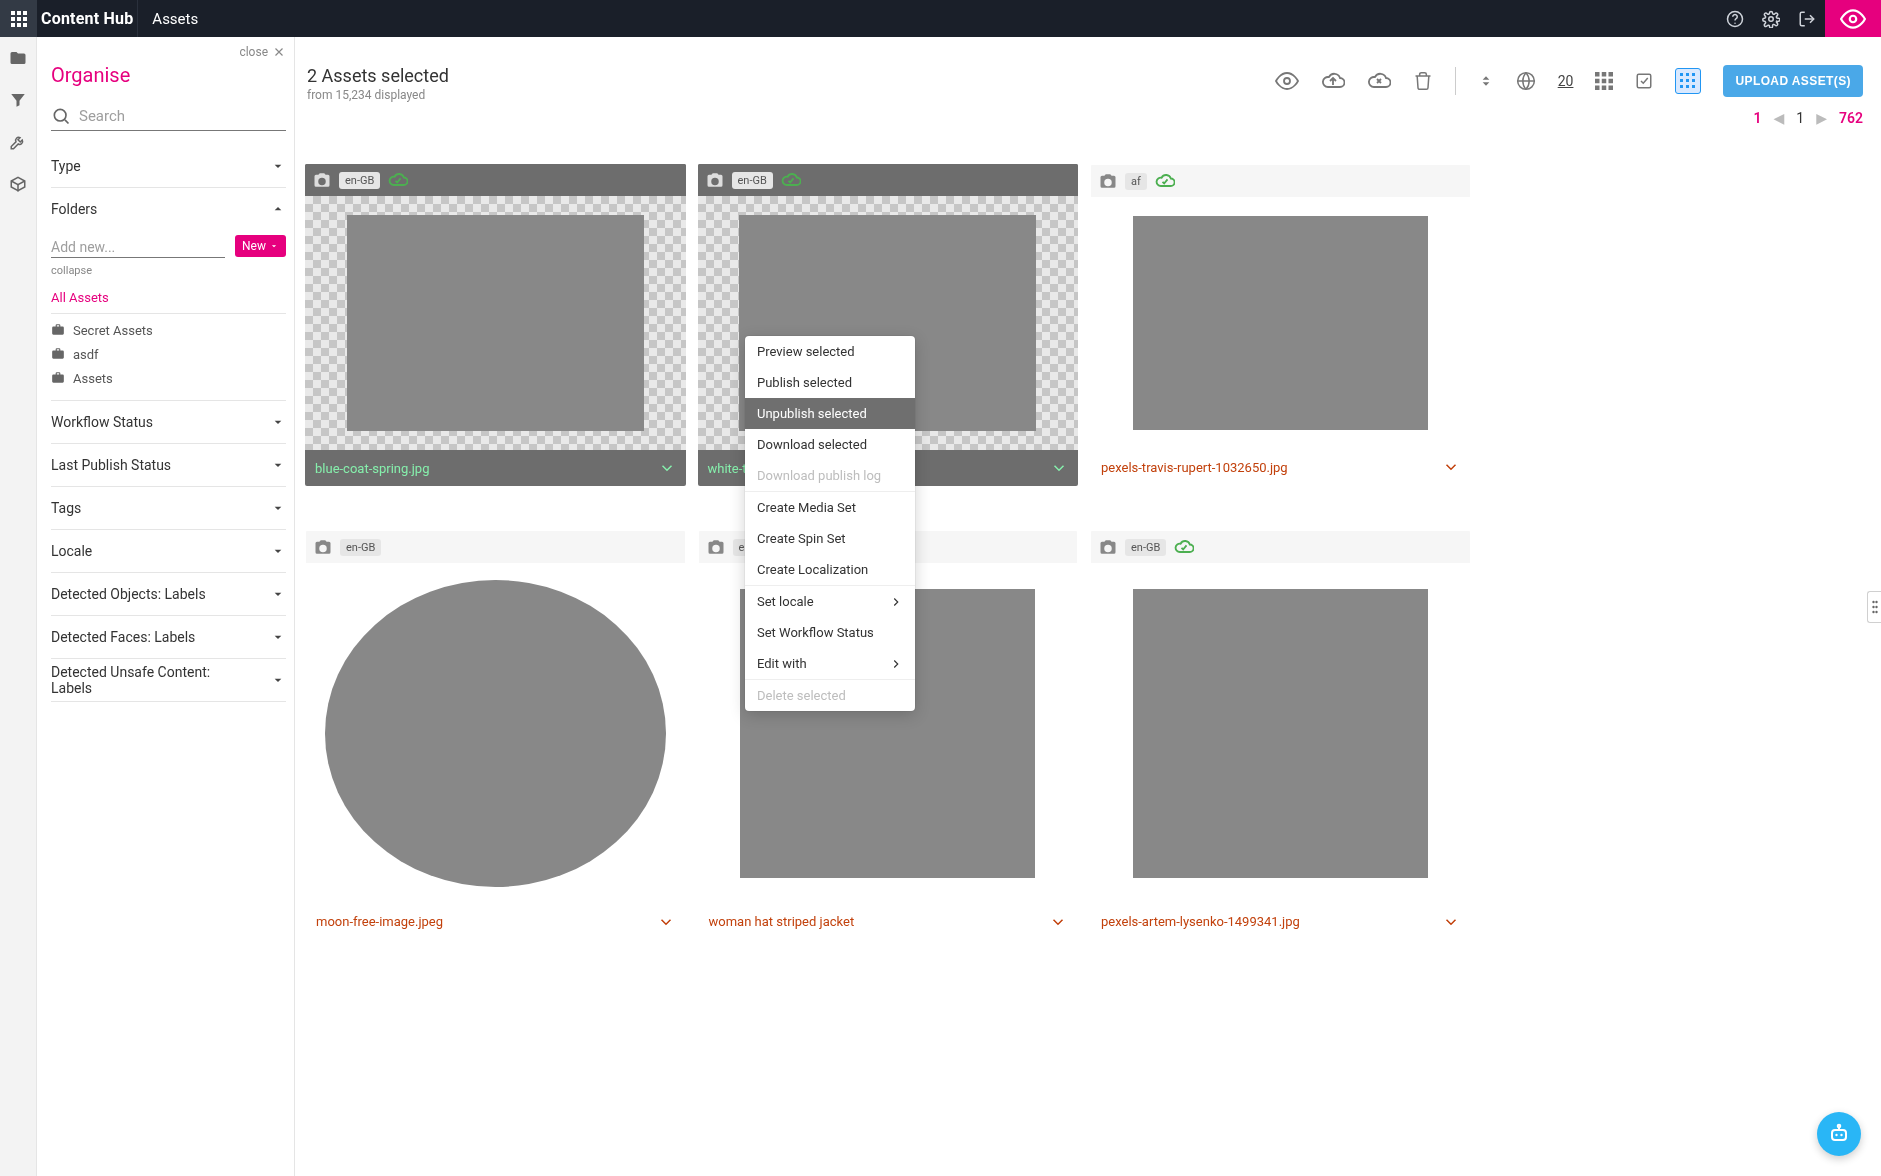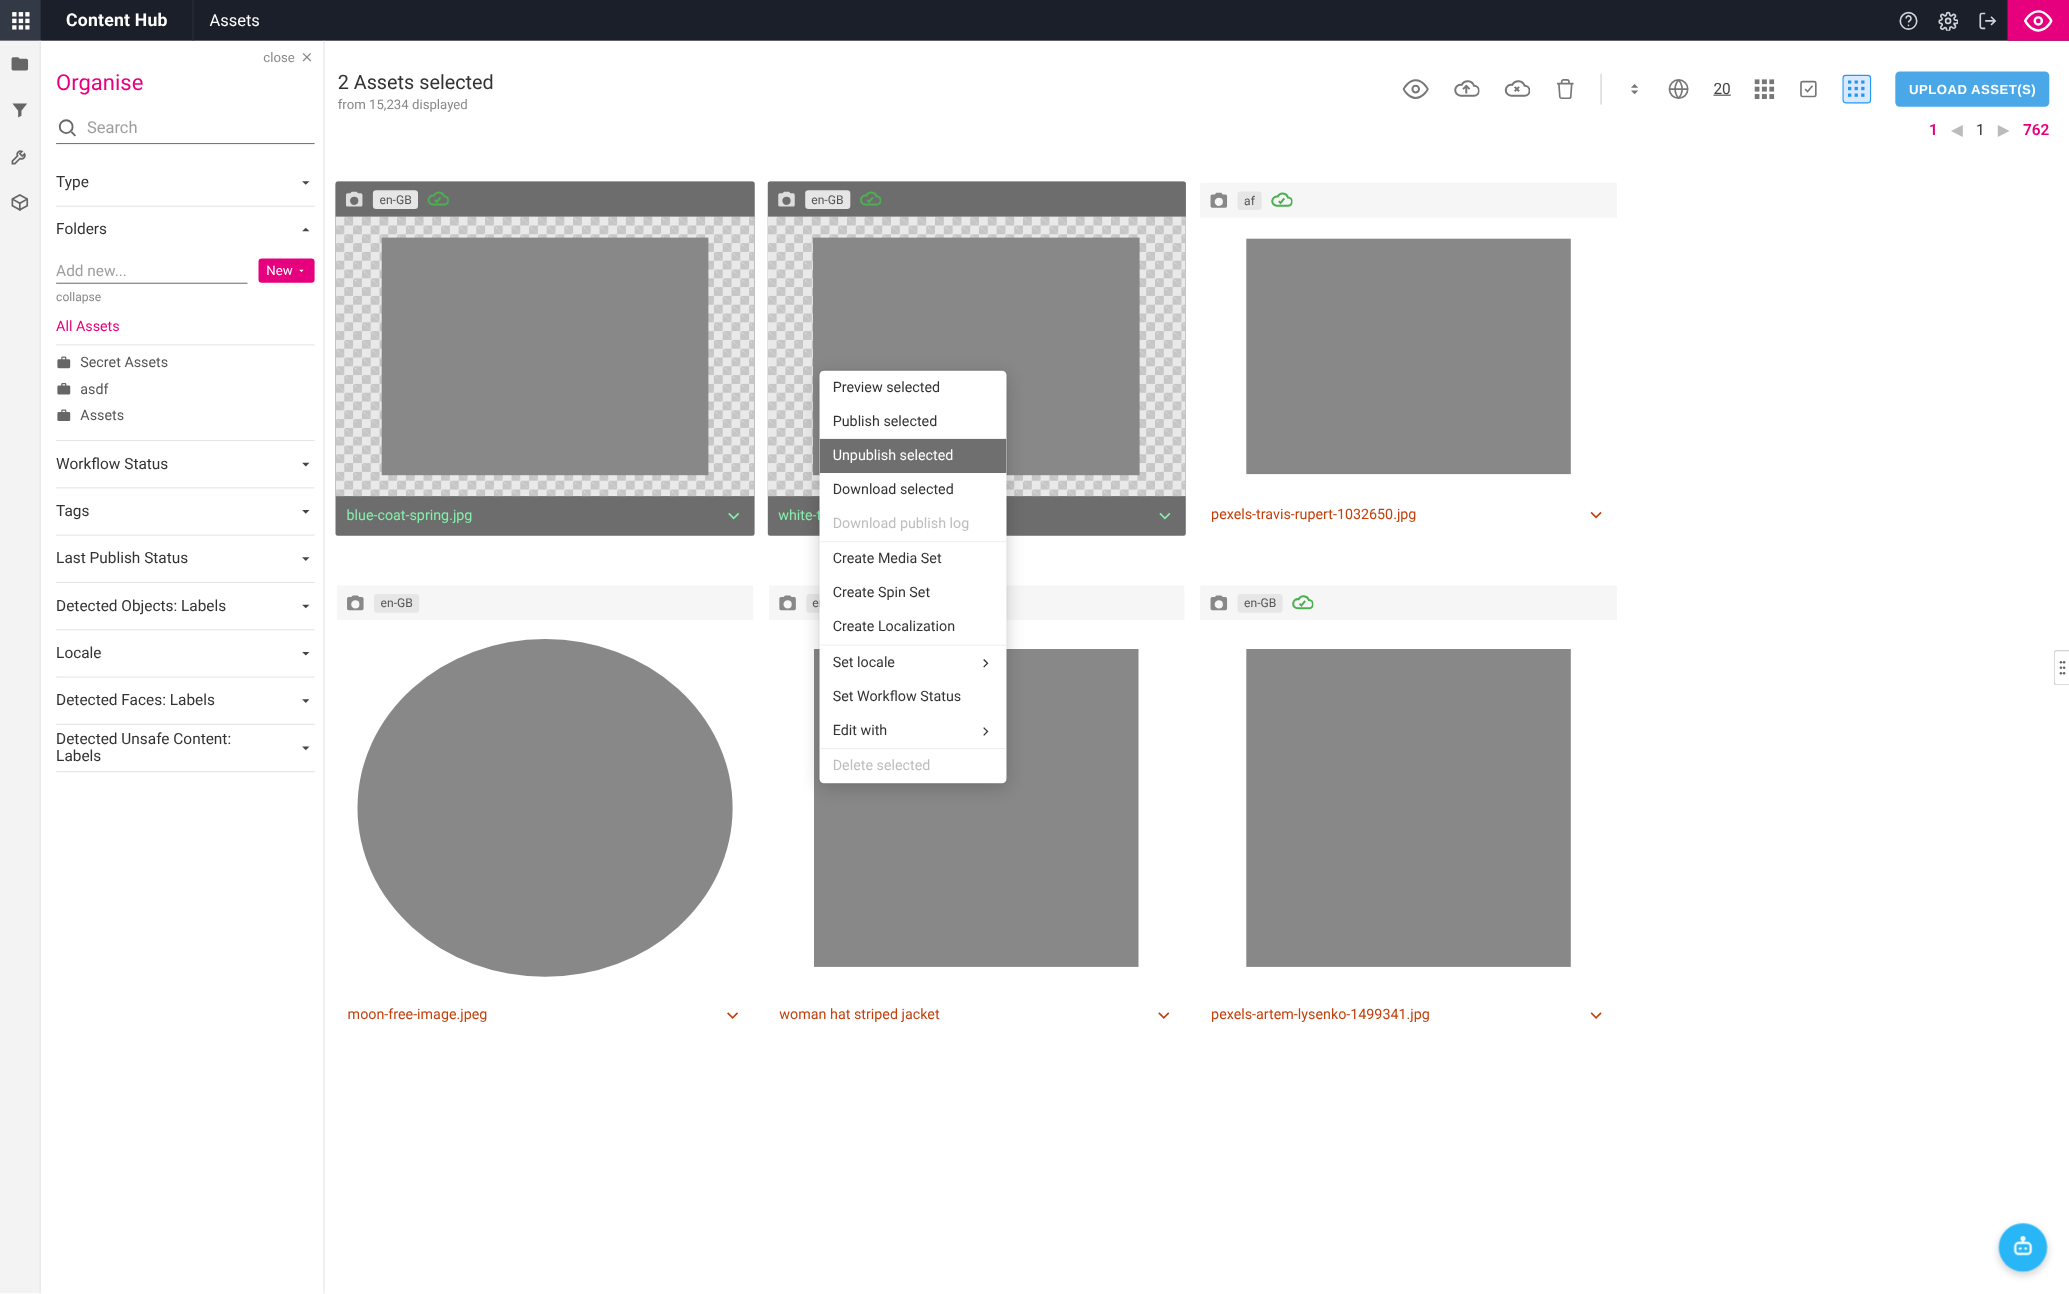--- a/index.html
+++ b/index.html
@@ -14,21 +14,21 @@
     --chrome:#d0d0d0;
     --green:#4caf50;
   }
   *{box-sizing:border-box;}
   html,body{margin:0;padding:0;height:100%;font-family:-apple-system,BlinkMacSystemFont,"Segoe UI",Roboto,Helvetica,Arial,sans-serif;color:var(--ink);background:#fff;}
   svg{display:block;}
 
   
   .topbar{display:flex;align-items:stretch;height:37px;background:var(--dark);color:#fff;}
   .topbar .apps{width:37px;display:flex;align-items:center;justify-content:center;background:#333a45;}
-  .topbar .brand{display:flex;align-items:center;padding:0 23px;font-weight:700;font-size:16px;letter-spacing:.2px;border-right:1px solid #2a303c;}
+  .topbar .brand{display:flex;align-items:center;padding:0 4px;font-weight:700;font-size:16px;letter-spacing:.2px;border-right:1px solid #2a303c;}
   .topbar .crumb{display:flex;align-items:center;padding:0 14px;font-size:15px;}
   .topbar .spacer{flex:1;}
   .topbar .tbtn{width:36px;display:flex;align-items:center;justify-content:center;color:#cfd3da;cursor:pointer;}
   .topbar .eye{width:56px;background:var(--pink);display:flex;align-items:center;justify-content:center;}
 
   .shell{display:flex;height:calc(100vh - 37px);}
 
   
   .rail{width:37px;background:#f3f3f3;border-right:1px solid var(--line);display:flex;flex-direction:column;align-items:center;padding-top:10px;gap:20px;}
   .rail .ri{width:22px;height:22px;color:#666;display:flex;align-items:center;justify-content:center;cursor:pointer;}
@@ -272,45 +272,45 @@
     <div class="sect">
         <div class="hdr">
           <span>Workflow Status</span>
           <svg class="chev" width="16" height="16" viewBox="0 0 24 24" fill="currentColor">
             <path d="M7 10l5 5 5-5H7Z"></path>
           </svg>
         </div>
       </div>
     <div class="sect">
         <div class="hdr">
+          <span>Last Publish Status</span>
+          <svg class="chev" width="16" height="16" viewBox="0 0 24 24" fill="currentColor">
+            <path d="M7 10l5 5 5-5H7Z"></path>
+          </svg>
+        </div>
+      </div>
+    <div class="sect">
+        <div class="hdr">
           <span>Tags</span>
           <svg class="chev" width="16" height="16" viewBox="0 0 24 24" fill="currentColor">
             <path d="M7 10l5 5 5-5H7Z"></path>
           </svg>
         </div>
       </div>
     <div class="sect">
         <div class="hdr">
-          <span>Last Publish Status</span>
+          <span>Locale</span>
           <svg class="chev" width="16" height="16" viewBox="0 0 24 24" fill="currentColor">
             <path d="M7 10l5 5 5-5H7Z"></path>
           </svg>
         </div>
       </div>
     <div class="sect">
         <div class="hdr">
           <span>Detected Objects: Labels</span>
-          <svg class="chev" width="16" height="16" viewBox="0 0 24 24" fill="currentColor">
-            <path d="M7 10l5 5 5-5H7Z"></path>
-          </svg>
-        </div>
-      </div>
-    <div class="sect">
-        <div class="hdr">
-          <span>Locale</span>
           <svg class="chev" width="16" height="16" viewBox="0 0 24 24" fill="currentColor">
             <path d="M7 10l5 5 5-5H7Z"></path>
           </svg>
         </div>
       </div>
     <div class="sect">
         <div class="hdr">
           <span>Detected Faces: Labels</span>
           <svg class="chev" width="16" height="16" viewBox="0 0 24 24" fill="currentColor">
             <path d="M7 10l5 5 5-5H7Z"></path>

